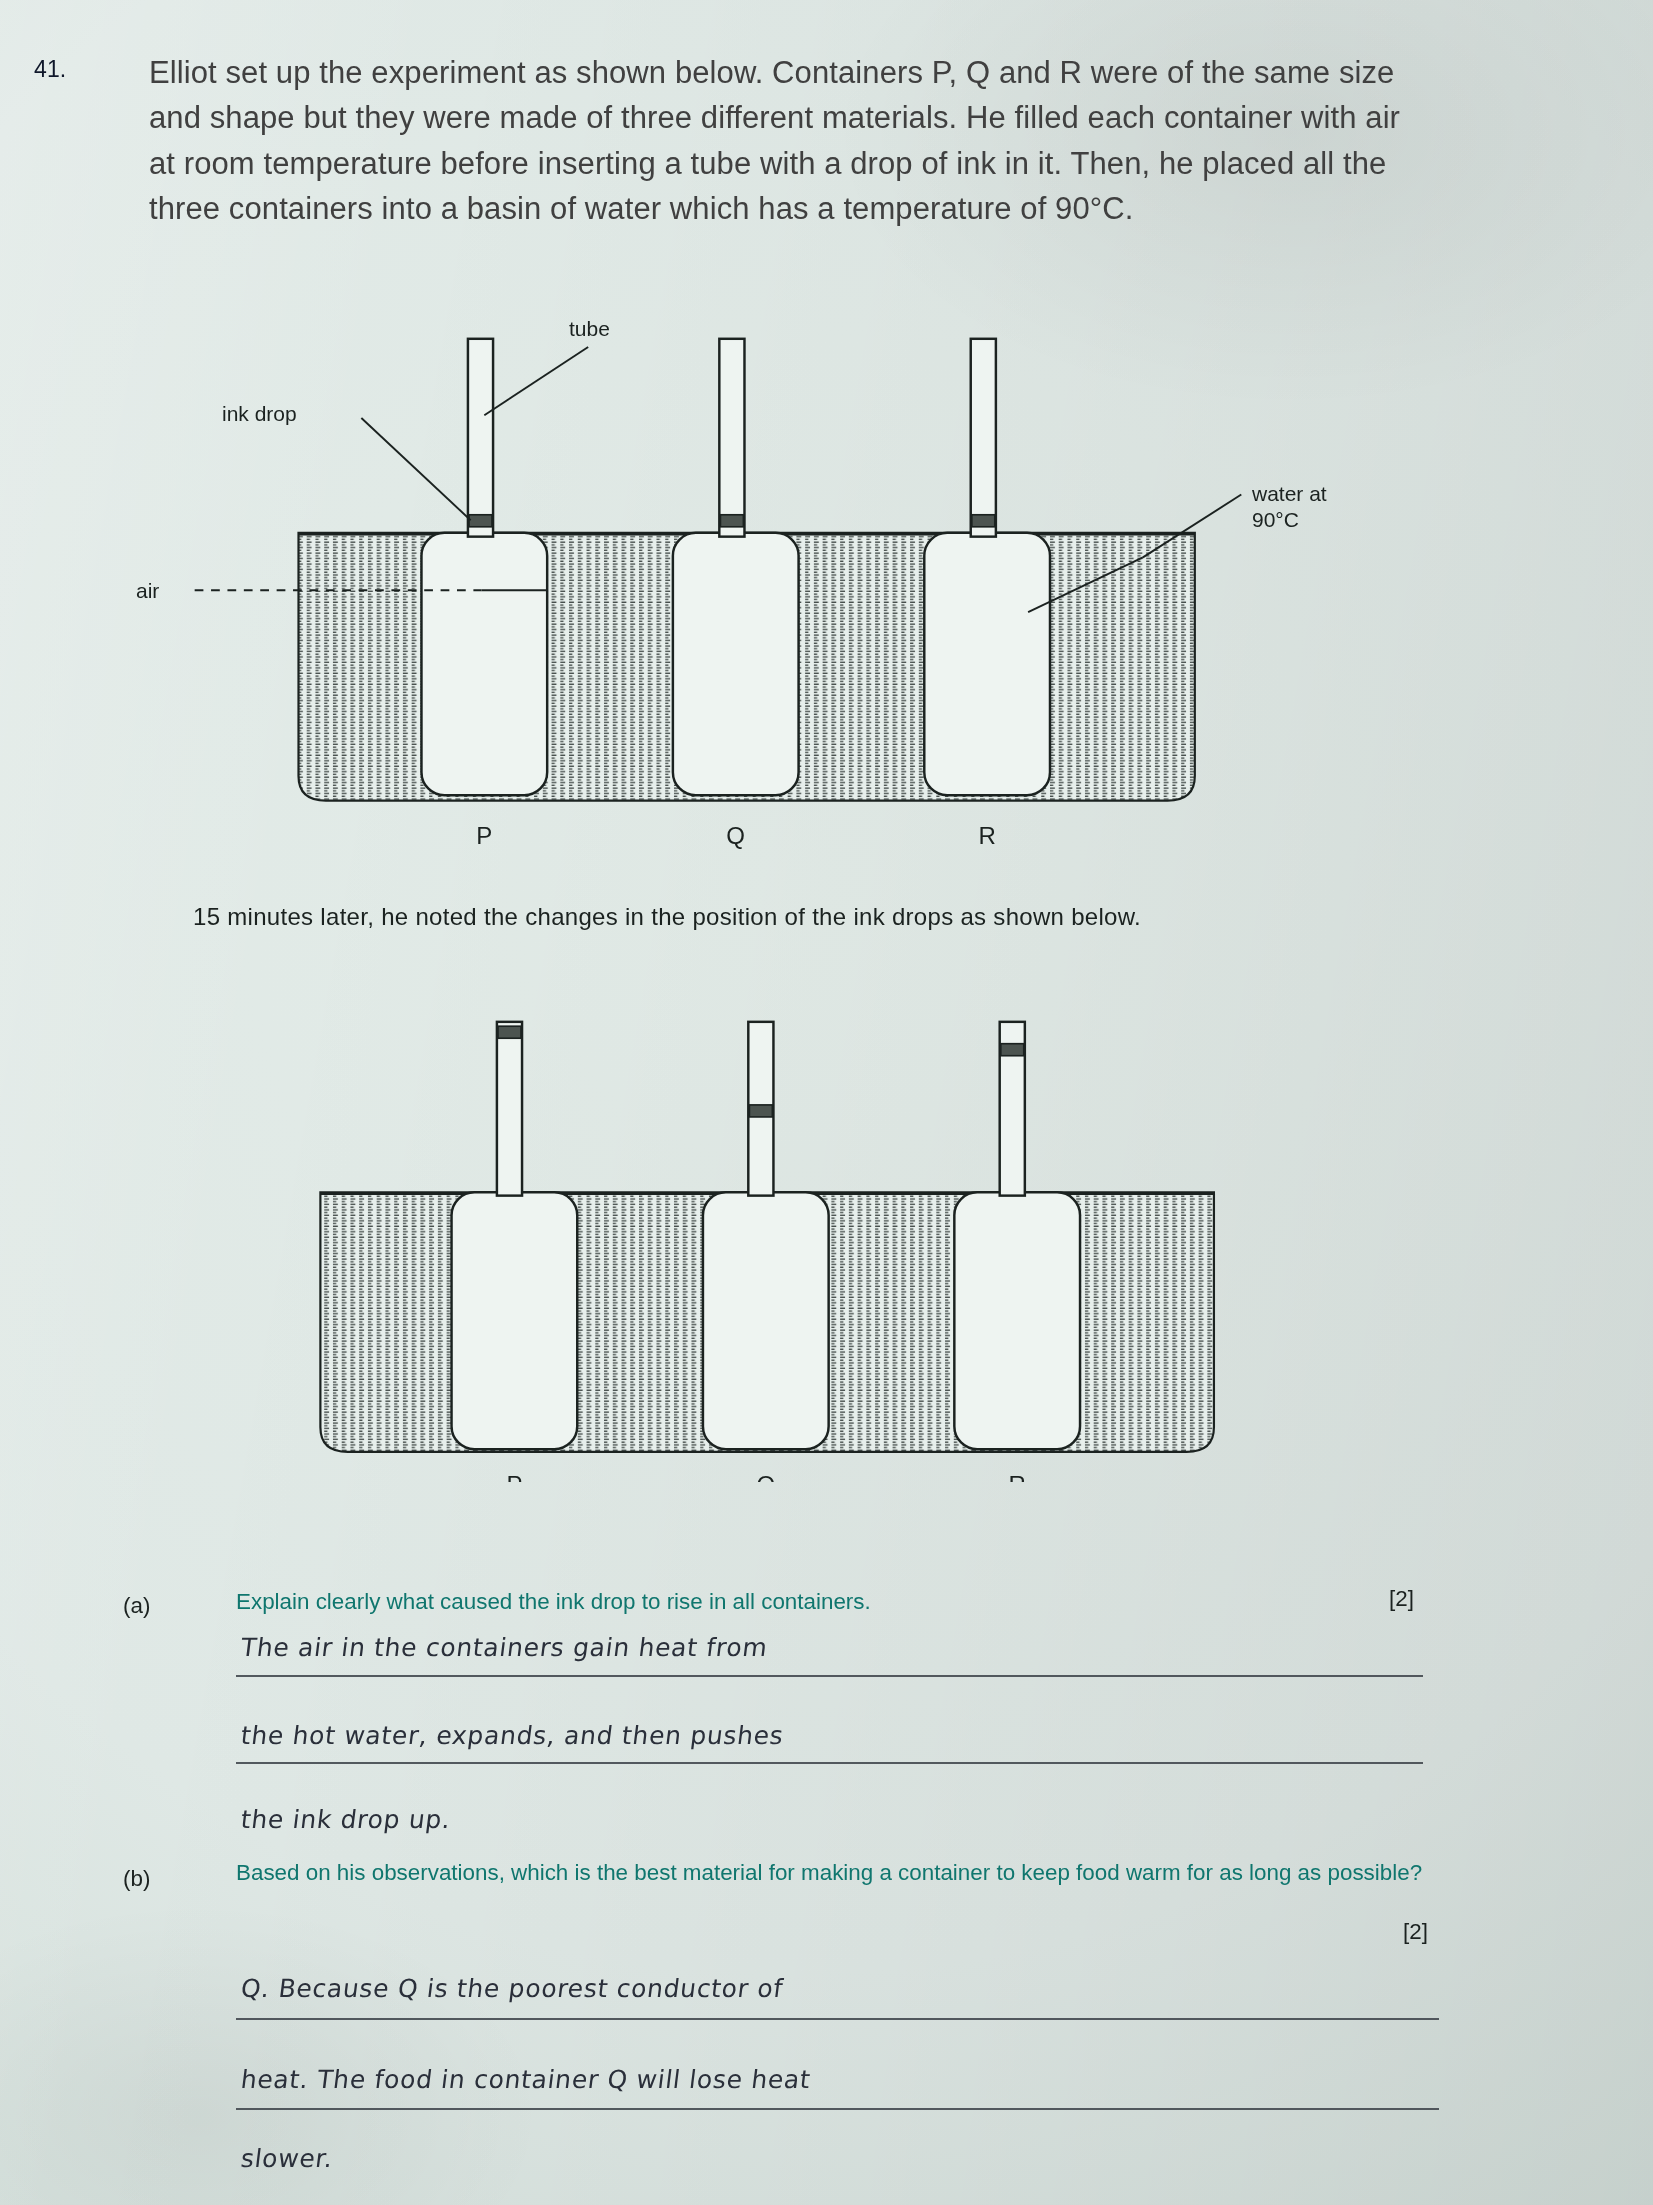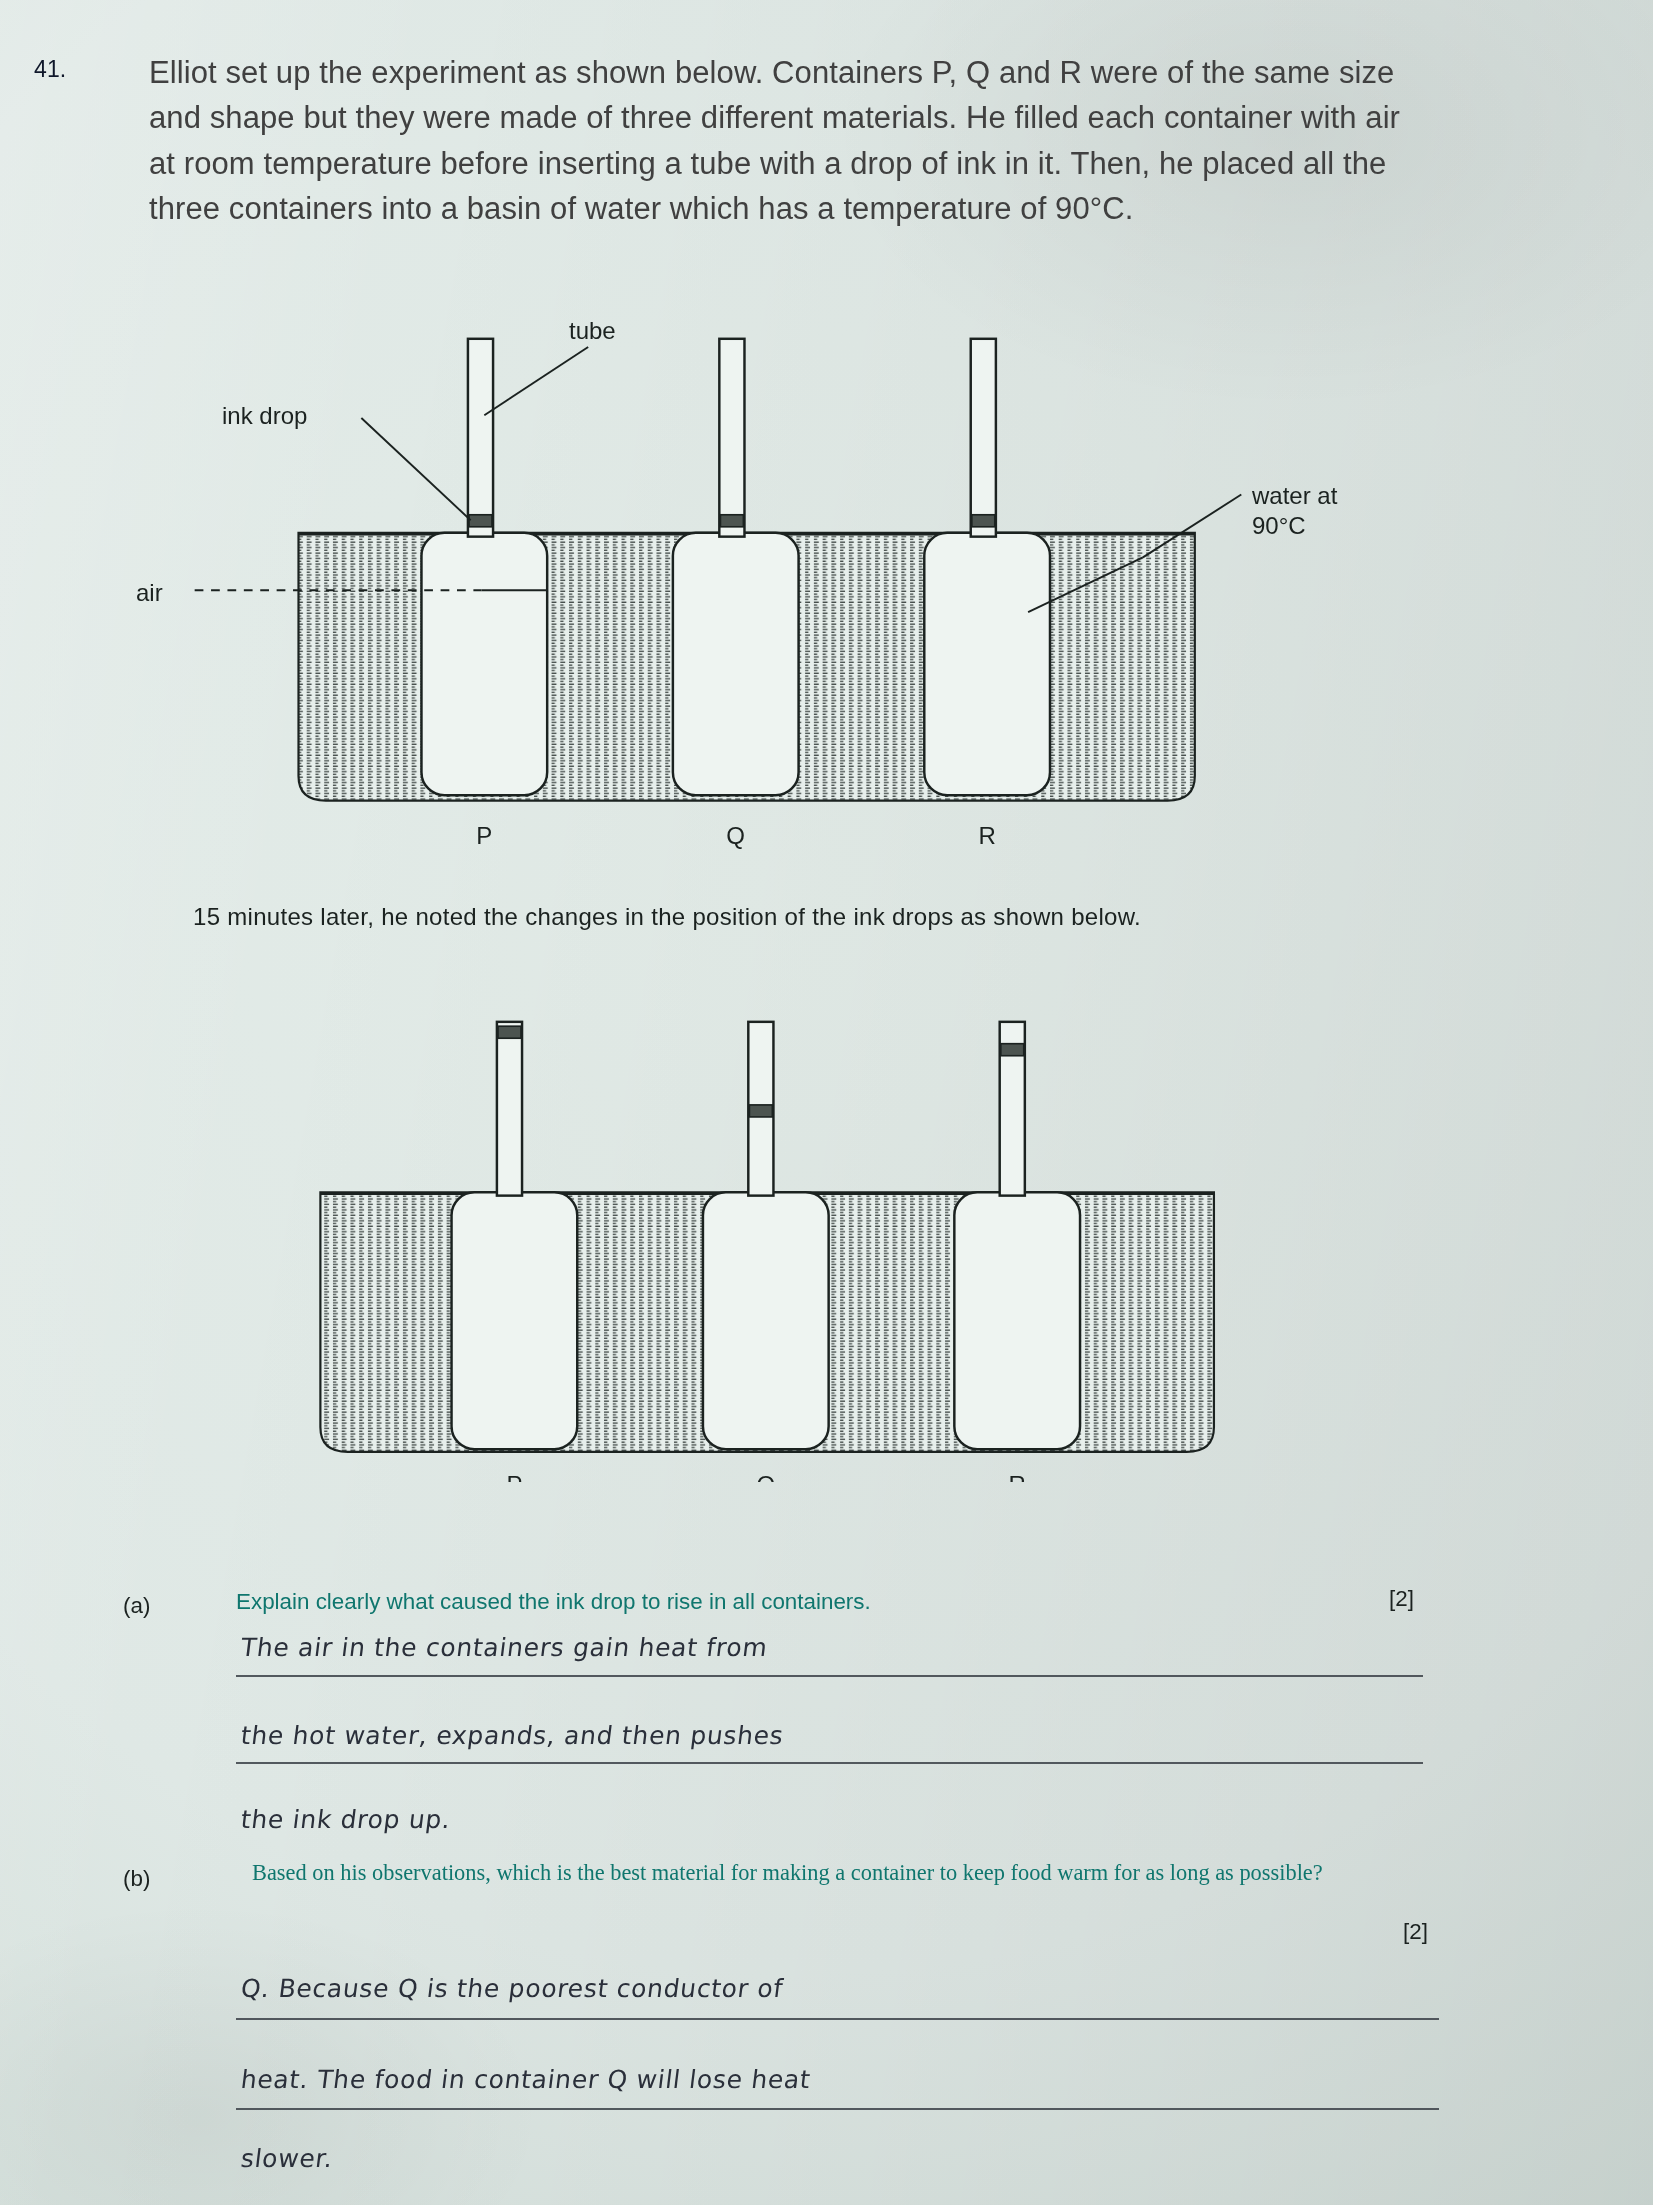--- a/index.html
+++ b/index.html
@@ -69,21 +69,21 @@
   }
   #diagram2 {
     position: absolute;
     left: 0;
     top: 1012px;
     width: 1654px;
     height: 470px;
   }
   .lbl {
     position: absolute;
-    font-size: 24px;
+    font-size: 21px;
     color: #1b2220;
     white-space: pre;
   }
 
   
   #midtext {
     position: absolute;
     left: 193px;
     top: 900px;
     width: 1225px;
@@ -225,21 +225,21 @@
 <div class="marks" style="left:1389px; top:1586px;">[2]</div>
 
 <div class="rule" style="left:236px; top:1675px; width:1187px;"></div>
 <div class="rule" style="left:236px; top:1762px; width:1187px;"></div>
 
 <div class="hand" style="left:241px; top:1633px;">The air in the containers gain heat from</div>
 <div class="hand" style="left:241px; top:1721px;">the hot water, expands, and then pushes</div>
 <div class="hand" style="left:241px; top:1805px;">the ink drop up.</div>
 
 <div class="part-label" style="left:123px; top:1866px;">(b)</div>
-<div class="part-text" style="left:252px; top:1857px; width:1203px;font-family:Liberation Serif, serif;">Based on his observations, which is the best material for making a container to keep food warm for as long as possible?</div>
+<div class="part-text" style="left:236px; top:1857px; width:1203px;">Based on his observations, which is the best material for making a container to keep food warm for as long as possible?</div>
 <div class="marks" style="left:1403px; top:1919px;">[2]</div>
 
 <div class="rule" style="left:236px; top:2018px; width:1203px;"></div>
 <div class="rule" style="left:236px; top:2108px; width:1203px;"></div>
 
 <div class="hand" style="left:241px; top:1974px;">Q. Because Q is the poorest conductor of</div>
 <div class="hand" style="left:241px; top:2065px;">heat. The food in container Q will lose heat</div>
 <div class="hand" style="left:241px; top:2144px;">slower.</div>
 
 

